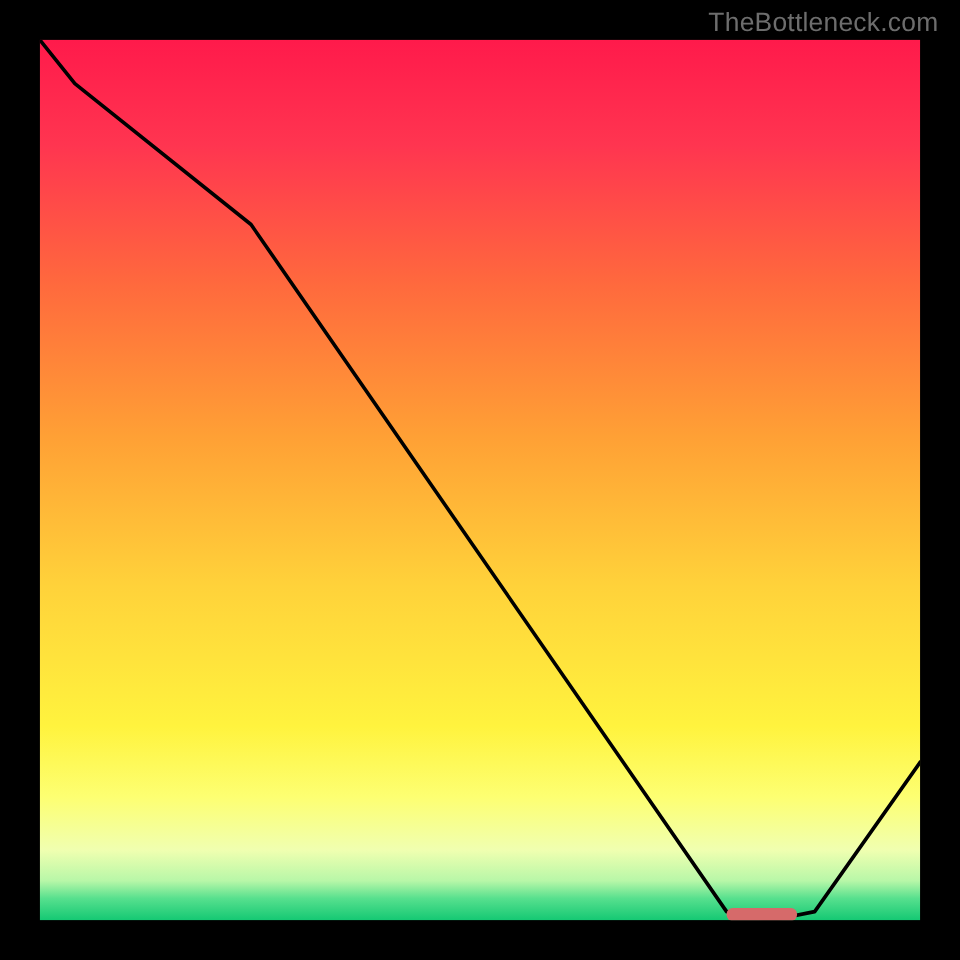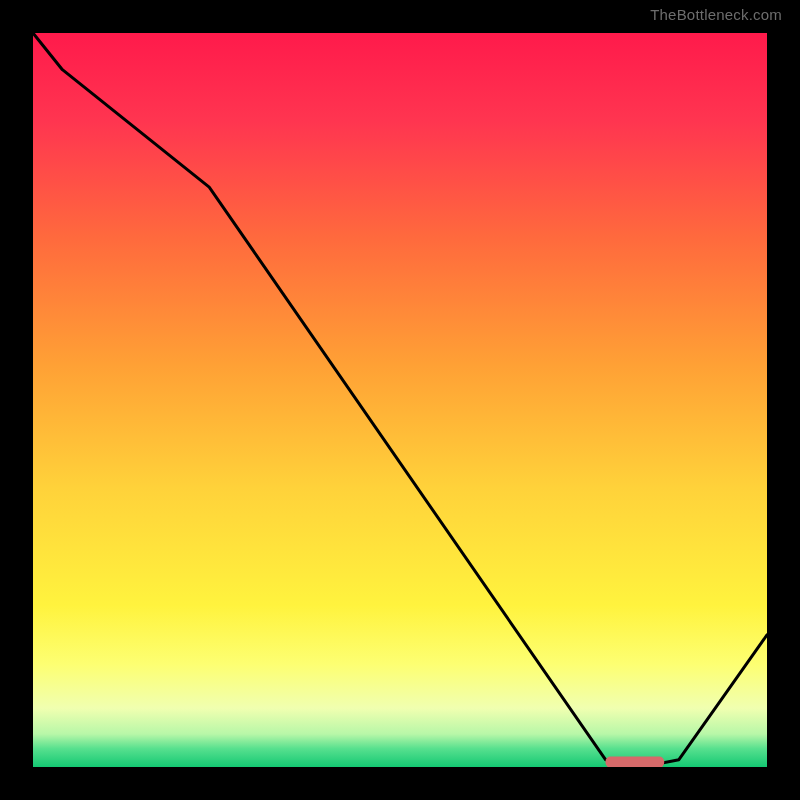--- a/index.html
+++ b/index.html
@@ -39,21 +39,21 @@
     left: 0;
     top: 0;
     width: 100%;
     height: 100%;
   }
   .watermark {
     position: absolute;
     top: 6px;
     right: 18px;
     color: #6d6d6d;
-    font-size: 15px;
+    font-size: 22px;
     font-weight: 500;
     letter-spacing: 0.2px;
   }
 </style>
 </head>
 <body>
 
 <div class="frame">
 
   <div class="plot-area">

